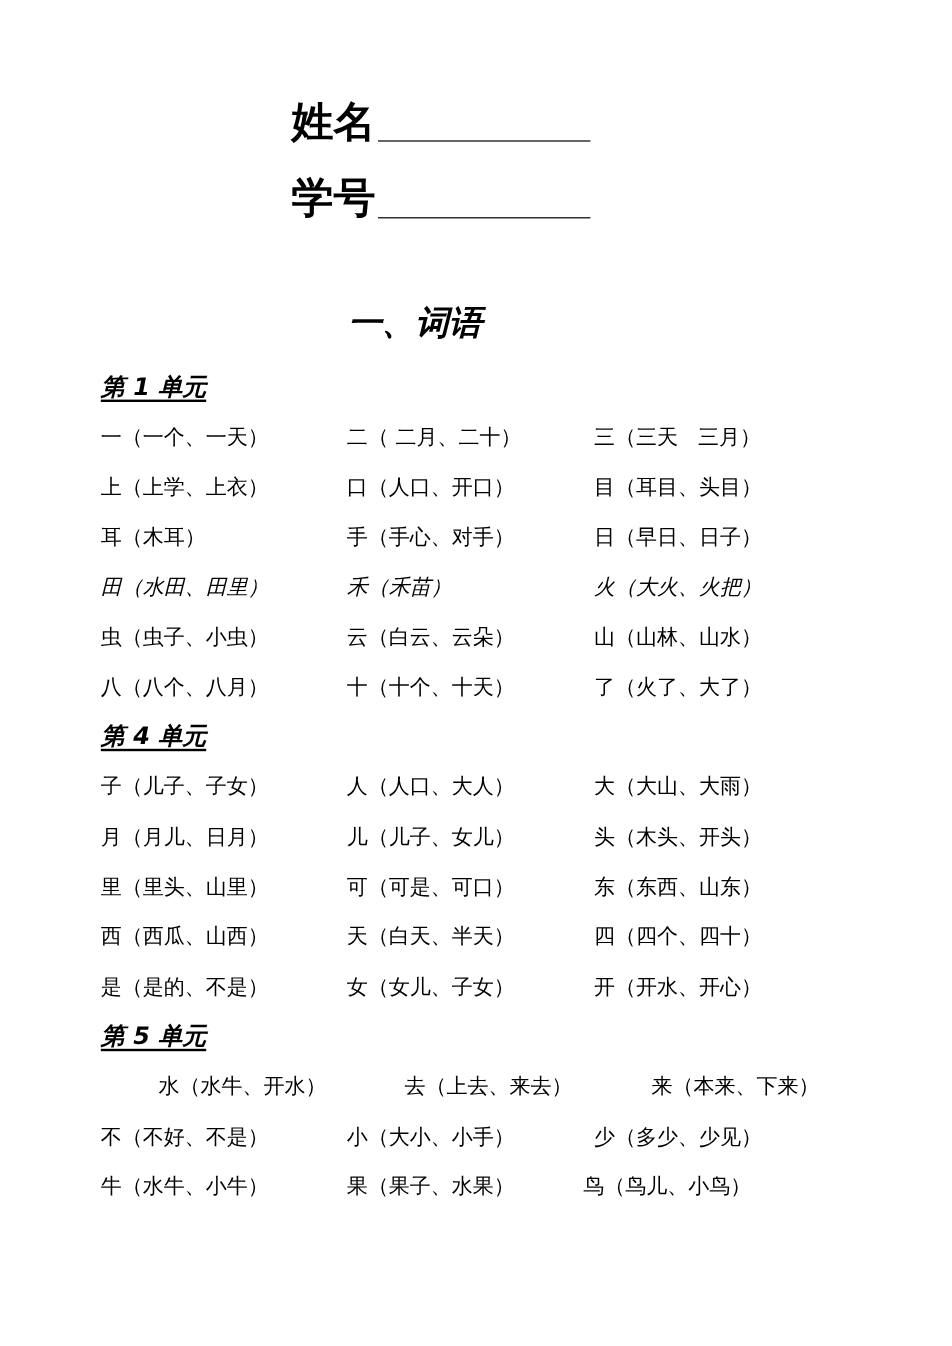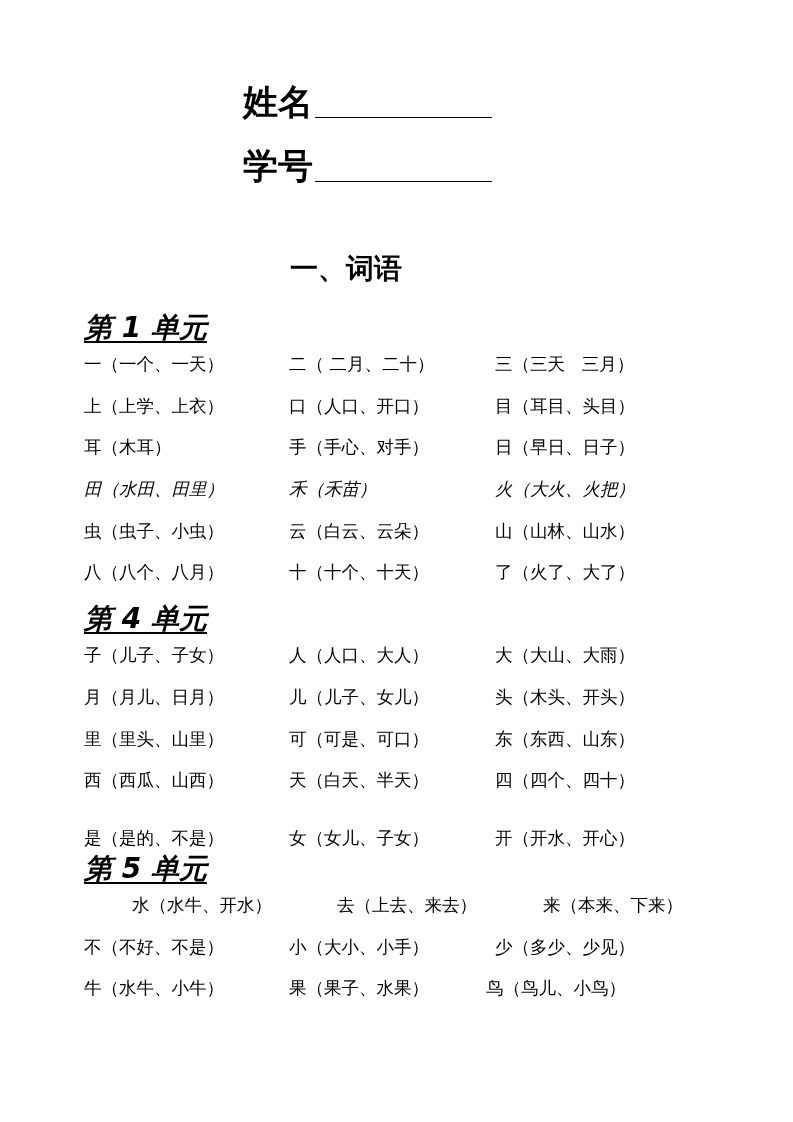--- a/index.html
+++ b/index.html
@@ -1,22 +1,22 @@
 <!DOCTYPE html>
 <html><head>
 <meta charset="utf-8">
 <style>
   html, body { margin: 0; padding: 0; background: #ffffff; }
   body { width: 793px; height: 1122px; position: relative; overflow: hidden;
          font-family: "DejaVu Sans", "Liberation Sans", sans-serif; color: #000; }
   .field { position: absolute; left: 243px; font-size: 35px; font-weight: bold; display: flex; align-items: flex-end; }
   .field .label { line-height: 32px; }
   .field .line { display: inline-block; width: 177px; border-bottom: 1.5px solid #000; height: 28px; margin-left: 2px; }
-  .title { position: absolute; left: 0; width: 692px; top: 250px; text-align: center; font-size: 28px; font-weight: bold; }
-  .unit { position: absolute; left: 84px; font-size: 28px; font-weight: bold; font-style: italic;
+  .title { position: absolute; left: 0; width: 692px; top: 250px; text-align: center; font-size: 28px; font-weight: bold; font-style: italic; }
+  .unit { position: absolute; left: 84px; font-size: 20px; font-weight: bold; font-style: italic;
           text-decoration: underline; text-underline-offset: 4px; }
   .row { position: absolute; left: 84px; width: 620px; height: 24px; font-size: 17.5px; }
   .cell { position: absolute; top: 0; white-space: pre; }
   .c0 { left: 0; } .c1 { left: 205px; } .c2 { left: 411px; }
 </style>
 </head>
 <body>
 
 <div class="field" style="top:86px;">
   <span class="label">姓名</span>
@@ -75,21 +75,21 @@
 <div class="row" style="top:727px;">
   <span class="cell c0">里（里头、山里）</span>
   <span class="cell c1">可（可是、可口）</span>
   <span class="cell c2">东（东西、山东）</span>
 </div>
 <div class="row" style="top:768px;">
   <span class="cell c0">西（西瓜、山西）</span>
   <span class="cell c1">天（白天、半天）</span>
   <span class="cell c2">四（四个、四十）</span>
 </div>
-<div class="row" style="top:810px;margin-top:16px;">
+<div class="row" style="top:810px;">
   <span class="cell c0">是（是的、不是）</span>
   <span class="cell c1">女（女儿、子女）</span>
   <span class="cell c2">开（开水、开心）</span>
 </div>
 
 <div class="unit" style="top:850px;">第 5 单元</div>
 <div class="row" style="top:893px;margin-left:48px;">
   <span class="cell c0">水（水牛、开水）</span>
   <span class="cell c1">去（上去、来去）</span>
   <span class="cell c2">来（本来、下来）</span>

